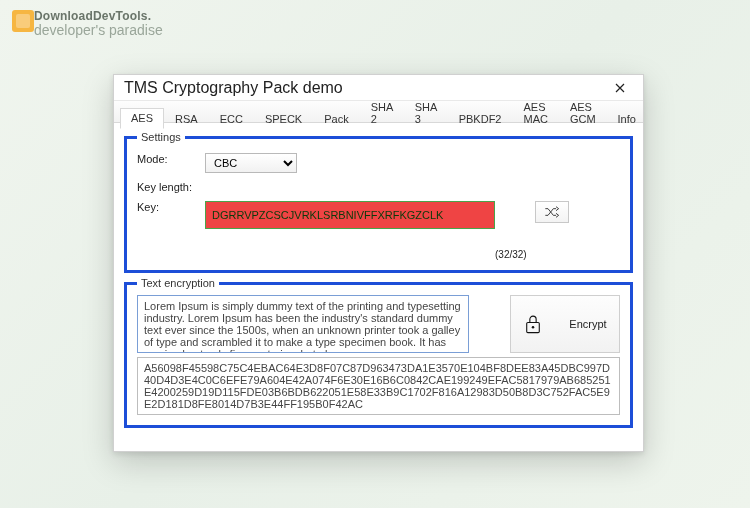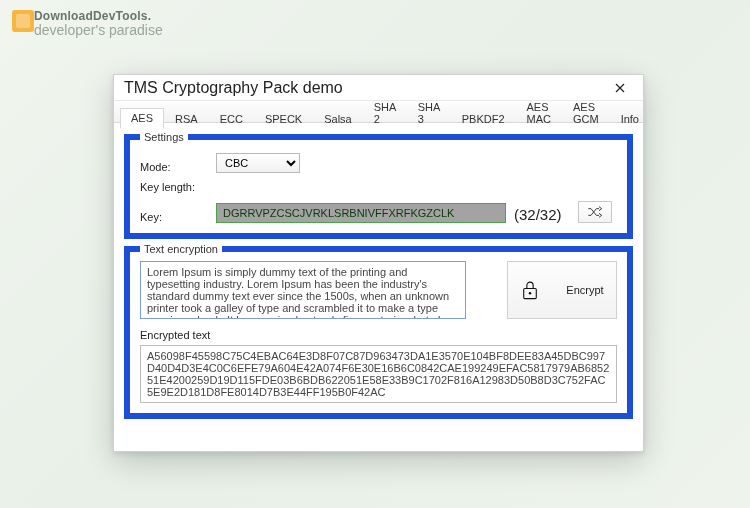--- a/index.html
+++ b/index.html
@@ -56,45 +56,45 @@
     position: relative; top:7px;
     cursor: pointer;
   }
   .tab.active {
     background:#fff; border-color:#d8d8d8; border-bottom:1px solid #fff;
   }
 
   .content { padding: 4px 10px 10px; }
 
   fieldset.group {
-    border: 6px solid #1d4ed8;
+    border: 3px solid #1d4ed8;
     margin-top: 4px;
     padding: 6px 10px 10px;
   }
   fieldset.group > legend {
     font-size: 11px; padding: 0 4px; color:#333;
   }
 
-  .row { display:flex; align-items:flex-end; margin-top: 8px; gap: 8px; }
+  .row { display:flex; align-items:flex-start; margin-top: 8px; gap: 0; }
   .row.first { margin-top: 4px; }
   .lbl { width: 68px; }
   select.combo {
-    width: 84px; height: 20px; font-size: 11px;
+    width: 92px; height: 20px; font-size: 11px;
     border: 1px solid #b9b9b9; background: linear-gradient(#fff,#f1f1f1);
     padding: 0 4px;
   }
 
   input.key {
-    flex: 0 0 290px; height: 20px;
-    background: #a3a3a3; border: 1px solid #4aa34a;
+    flex: 0 0 290px; height: 28px;
+    background: #ef4444; border: 1px solid #4aa34a;
     font-size: 11px; padding: 0 6px;
     color: #0a3a0a;
     font-family: "Segoe UI", Arial, sans-serif;
   }
-  .counter { font-size: 15px; }
+  .counter { font-size: 10px; margin-top: 48px; }
   .shuffle-btn {
     width: 34px; height: 22px;
     border: 1px solid #c8c8c8; background: linear-gradient(#fff,#f3f3f3);
     display:flex; align-items:center; justify-content:center;
     cursor:pointer; margin-left: 8px;
   }
   .shuffle-btn svg { width:16px; height:14px; }
 
   .sublabel { font-size: 11px; margin: 6px 0 4px; }
 
@@ -144,21 +144,21 @@
           <path d="M1 1 L9 9 M9 1 L1 9" stroke="#222" stroke-width="1.2"></path>
         </svg>
     </div>
   </div>
 
   <div class="tabs" id="tabs">
       <div class="tab active">AES</div>
       <div class="tab">RSA</div>
       <div class="tab">ECC</div>
       <div class="tab">SPECK</div>
-      <div class="tab">Salsa</div>
+      <div class="tab">Pack</div>
       <div class="tab">SHA 2</div>
       <div class="tab">SHA 3</div>
       <div class="tab">PBKDF2</div>
       <div class="tab">AES MAC</div>
       <div class="tab">AES GCM</div>
       <div class="tab">Info</div>
     </div>
 
   <div class="content">
     <fieldset class="group">
@@ -197,19 +197,18 @@
           <svg viewBox="0 0 24 28">
             <rect x="4" y="12" width="16" height="13" rx="1.5" fill="none" stroke="#111" stroke-width="1.4"></rect>
             <path d="M8 12 V8 a4 4 0 0 1 8 0 V12" fill="none" stroke="#111" stroke-width="1.4"></path>
             <circle cx="12" cy="18" r="1.6" fill="#111"></circle>
           </svg>
           <span>Encrypt</span>
         </div>
       </div>
 
       <div class="spacer-enc"></div>
-      <div class="sublabel">Encrypted text</div>
       <div class="enc-row">
         <textarea class="panel mono" id="enc-text" style="">A56098F45598C75C4EBAC64E3D8F07C87D963473DA1E3570E104BF8DEE83A45DBC997D40D4D3E4C0C6EFE79A604E42A074F6E30E16B6C0842CAE199249EFAC5817979AB685251E4200259D19D115FDE03B6BDB622051E58E33B9C1702F816A12983D50B8D3C752FAC5E9E2D181D8FE8014D7B3E44FF195B0F42AC</textarea>
       </div>
     </fieldset>
   </div>
 </div>
 
 </body></html>

